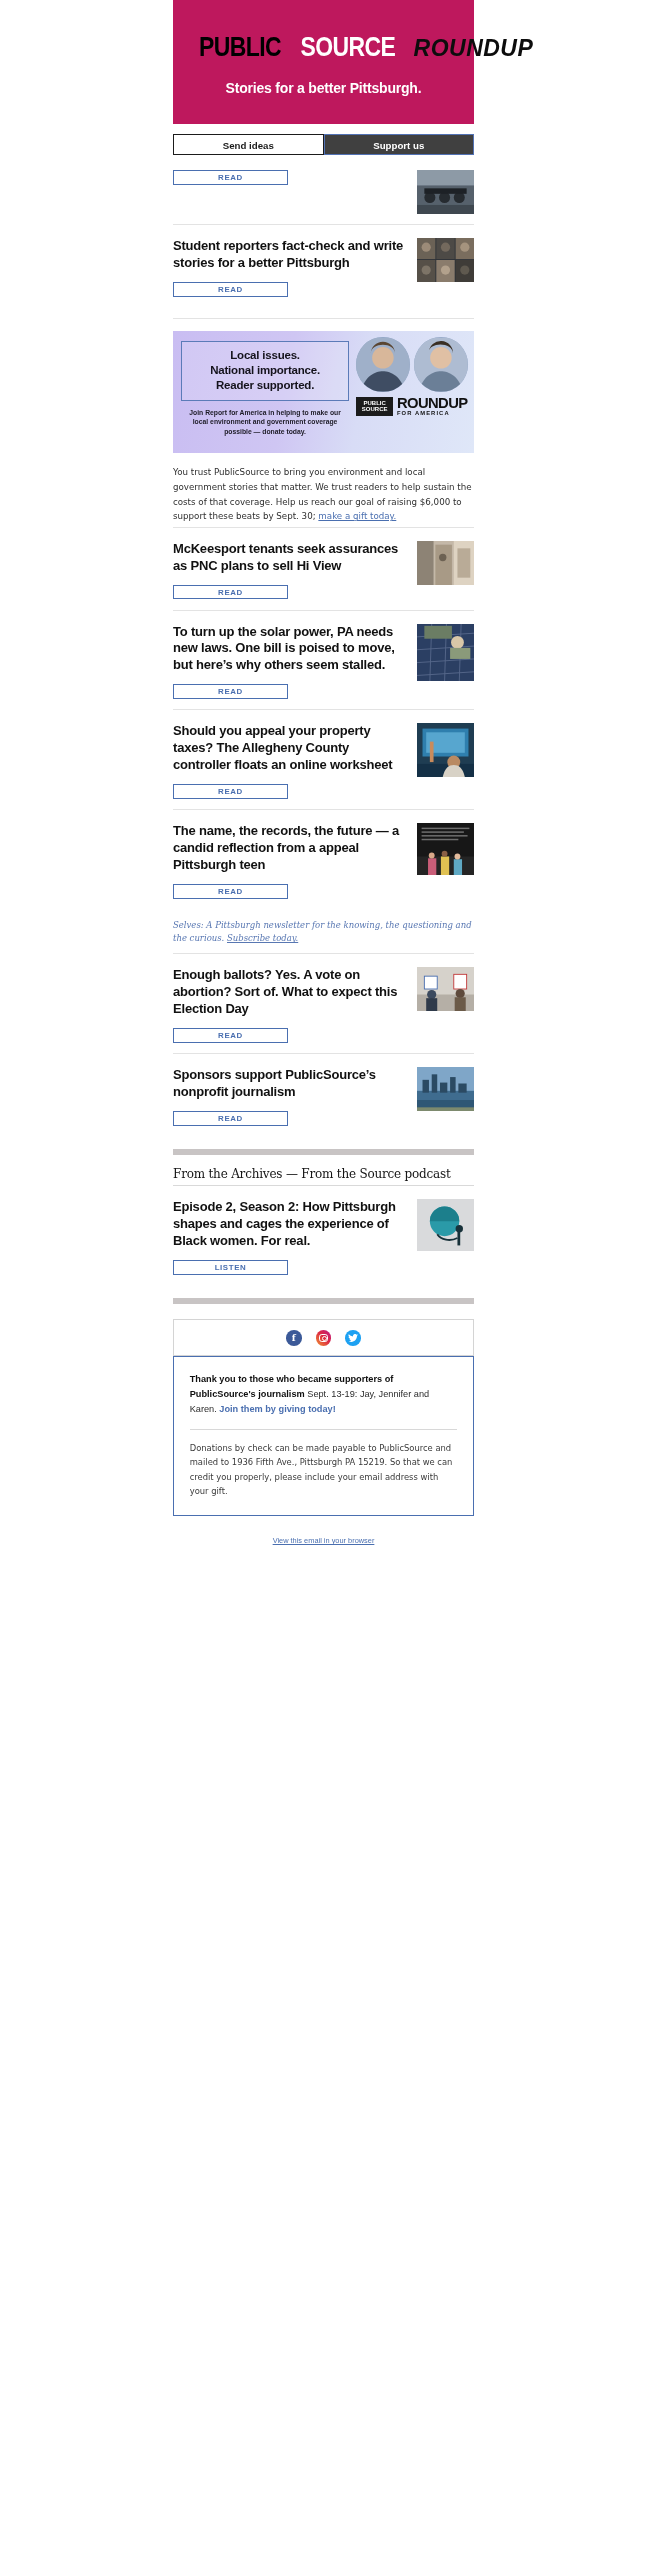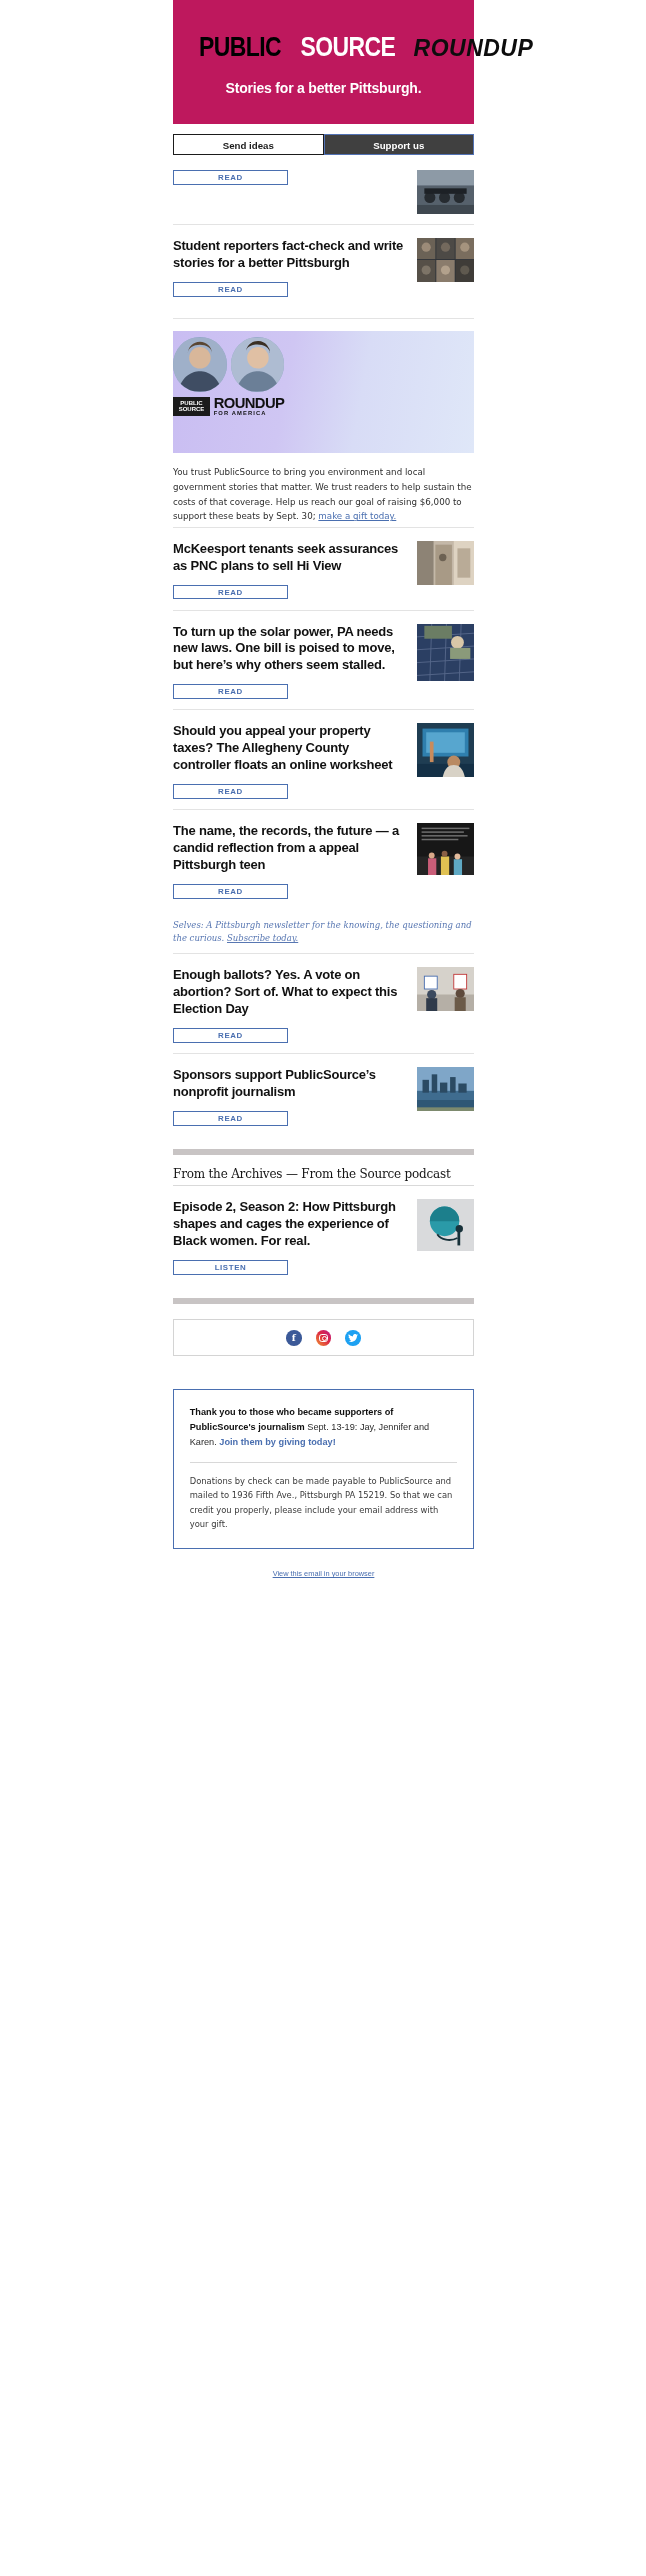--- a/index.html
+++ b/index.html
@@ -114,21 +114,21 @@
   .sico { width:15.7px; height:15.7px; border-radius:50%; display:flex;
           align-items:center; justify-content:center; color:#fff; font-size:9.2px; font-weight:bold; }
   .sico-fb { background:#3b5998; font-family:"DejaVu Serif", serif; }
   .sico-ig { background:linear-gradient(45deg,#f09433,#dc2743 55%,#bc1888); position:relative; }
   .sico-ig i { width:8.3px; height:8.3px; border:1.5px solid #fff; border-radius:2.8px; display:block; position:relative; }
   .sico-ig i:after { content:""; position:absolute; width:3.1px; height:3.1px; border:1.2px solid #fff;
                      border-radius:50%; left:1.5px; top:1.5px; }
   .sico-tw { background:#1da1f2; }
 
   
-  .ty-box { margin-top:33px; border:0.9px solid #4a6fb0; padding:14.8px 15.7px 16.6px 15.7px; }
+  .ty-box { margin-top:0; border:0.9px solid #4a6fb0; padding:14.8px 15.7px 16.6px 15.7px; }
   .ty-head { font-size:9.2px; line-height:1.62; color:#2b2b2b; }
   .ty-head b { color:#101010; }
   .ty-head a { color:#4a6fb0; font-weight:bold; text-decoration:none; }
   .ty-div { border-top:0.9px solid #d8d8d8; margin:12px 0 11px 0; }
   .ty-body { font-family:"DejaVu Sans", sans-serif; font-size:8.4px; line-height:1.72; color:#3a3a3a; }
 
   .viewbrowser { text-align:center; font-size:7.4px; color:#4a6fb0; padding:20.3px 0 28px 0; text-decoration:underline; }
 </style>
 </head>
 <body>
@@ -185,20 +185,28 @@
           <circle cx="52" cy="10" r="5" fill="#a5937e"></circle>
           <circle cx="10" cy="35" r="5" fill="#7d7467"></circle>
           <circle cx="31" cy="35" r="5" fill="#b2a18c"></circle>
           <circle cx="52" cy="35" r="5" fill="#5f594f"></circle>
         </svg>
       </div>
     </div>
 
     <div class="promo">
       <div class="promo-card">
+        <div class="promo-left">
+          <div class="promo-box">
+            <div>Local issues.</div>
+            <div>National importance.</div>
+            <div>Reader supported.</div>
+          </div>
+          <div class="promo-sub">Join Report for America in helping to make our local environment and government coverage possible — donate today.</div>
+        </div>
         <div class="promo-right">
           <div class="promo-faces">
             <div class="face">
               <svg viewBox="0 0 40 40">
                 <rect width="40" height="40" fill="#9fb0c9"></rect>
                 <circle cx="20" cy="15" r="8" fill="#d8b79a"></circle>
                 <path d="M4 40c2-11 10-15 16-15s14 4 16 15z" fill="#3f4d63"></path>
                 <path d="M11 12a9 9 0 0118 0c0-9-18-9-18 0z" fill="#5a4632"></path>
               </svg>
             </div>

